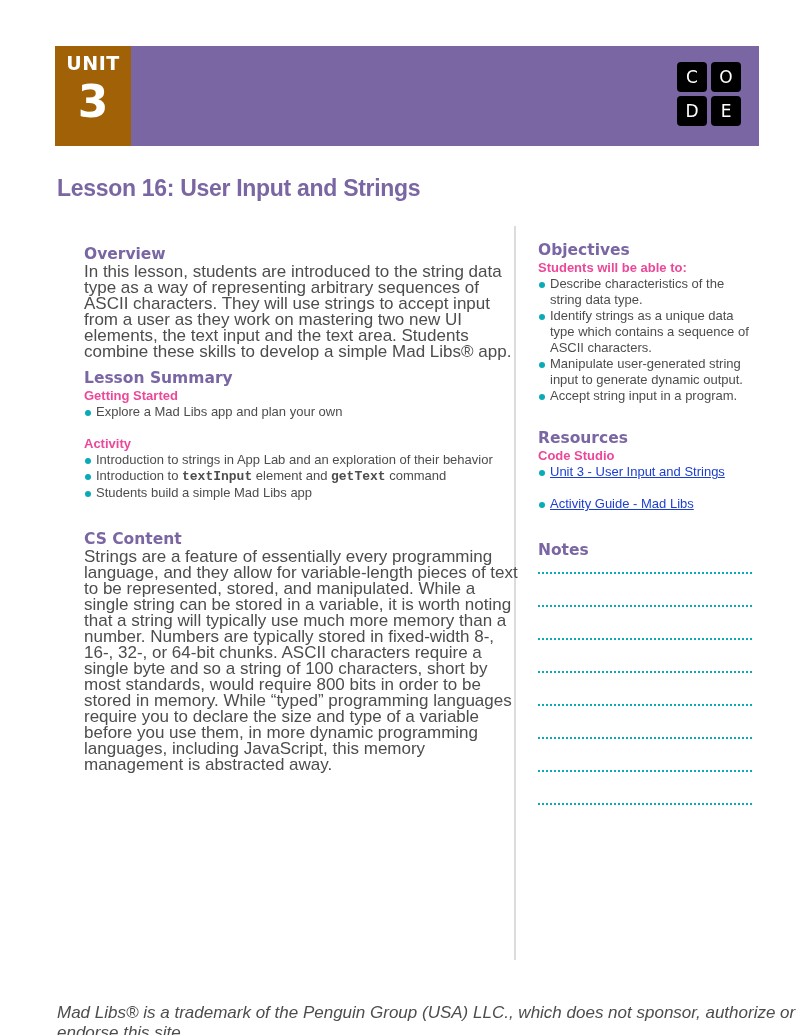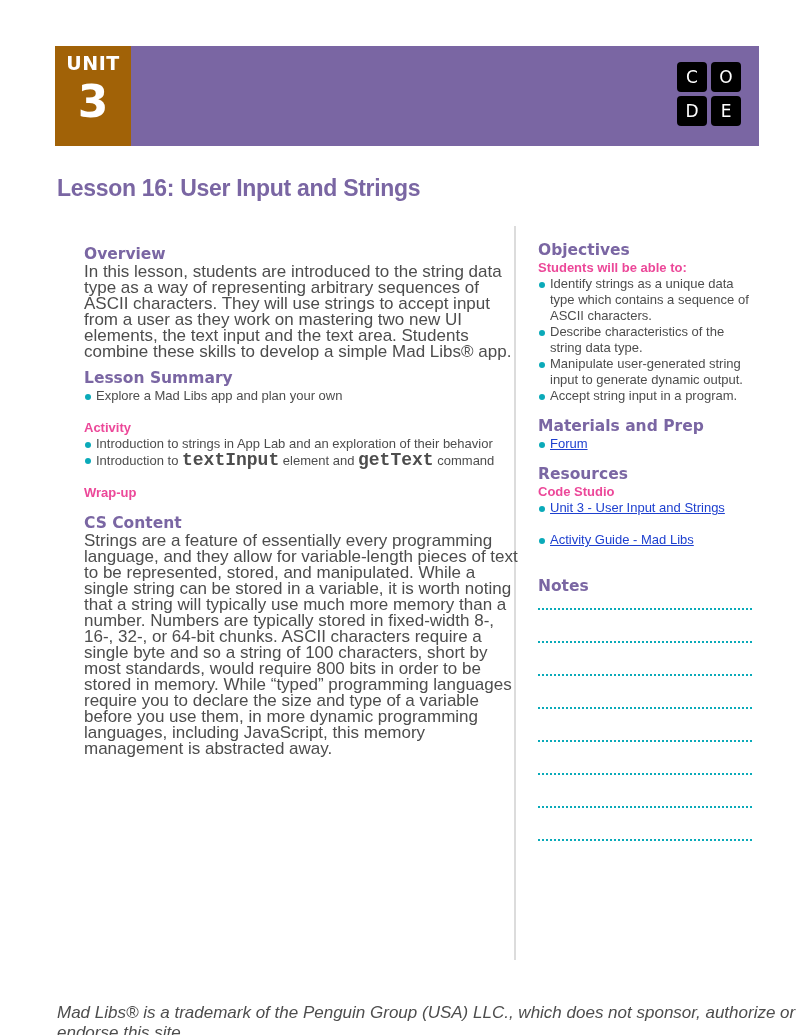--- a/index.html
+++ b/index.html
@@ -18,21 +18,21 @@
     .divider { position:absolute; left:514px; top:226px; width:2px; height:734px; background:#dcdcdc; }
     .col-left { position:absolute; left:57px; top:244px; width:440px;margin-left:27px; }
     .col-right { position:absolute; left:538px; top:240px; width:220px; }
     h2 { margin:0; font-family:"DejaVu Sans", sans-serif; font-weight:bold; font-size:15.5px; color:#7a66a3; line-height:20px; }
     h3 { margin:0; font-weight:bold; font-size:13px; color:#ec4899; line-height:16px; }
     p { margin:0; font-size:17px; line-height:16px; color:#4d4d4d; }
     ul { list-style:none; margin:0; padding:0; }
     li { position:relative; padding-left:12px; font-size:13px; line-height:16px; color:#4d4d4d; }
     li::before { content:""; position:absolute; left:1px; top:6px; width:6px; height:6px; border-radius:50%; background:#0aaab9; }
     a { color:#1d3fcf; text-decoration:underline; }
-    code { font-family:"Liberation Mono", monospace; font-weight:bold; font-size:18px; color:#4d4d4d; }
+    code { font-family:"Liberation Mono", monospace; font-weight:bold; font-size:13px; color:#4d4d4d; }
     .gap8 { height:8px; } .gap12 { height:12px; } .gap16 { height:16px; }
     .notes-line { height:31px; border-bottom:2px dotted #0aaab9; width:214px; }
     .footer { position:absolute; left:57px; top:1003px; font-style:italic; font-size:17px; color:#4d4d4d; }
   </style>
 </head>
 <body>
 
 <div class="banner">
   <div class="unit-box">
     <div class="unit-label">UNIT</div>
@@ -51,57 +51,52 @@
 <div class="divider"></div>
 
 <div class="col-left">
   <section>
     <h2>Overview</h2>
     <p>In this lesson, students are introduced to the string data type as a way of representing arbitrary sequences of ASCII characters. They will use strings to accept input from a user as they work on mastering two new UI elements, the text input and the text area. Students combine these skills to develop a simple Mad Libs® app.</p>
   </section>
   <div class="gap8"></div>
   <section>
     <h2>Lesson Summary</h2>
+    <h3>Getting Started</h3>
     <ul>
       <li>Explore a Mad Libs app and plan your own</li>
     </ul>
     <div class="gap16"></div>
     <h3>Activity</h3>
     <ul>
       <li>Introduction to strings in App Lab and an exploration of their behavior</li>
       <li><span>Introduction to </span><code>textInput</code><span> element and </span><code>getText</code><span> command</span></li>
+      <li>Students build a simple Mad Libs app</li>
     </ul>
     <div class="gap16"></div>
-    <h3>Wrap-up</h3>
   </section>
   <div class="gap12"></div>
   <section>
     <h2>CS Content</h2>
     <p>Strings are a feature of essentially every programming language, and they allow for variable-length pieces of text to be represented, stored, and manipulated. While a single string can be stored in a variable, it is worth noting that a string will typically use much more memory than a number. Numbers are typically stored in fixed-width 8-, 16-, 32-, or 64-bit chunks. ASCII characters require a single byte and so a string of 100 characters, short by most standards, would require 800 bits in order to be stored in memory. While “typed” programming languages require you to declare the size and type of a variable before you use them, in more dynamic programming languages, including JavaScript, this memory management is abstracted away.</p>
   </section>
 </div>
 
 <div class="col-right">
   <section>
     <h2>Objectives</h2>
     <h3>Students will be able to:</h3>
     <ul>
+      <li>Describe characteristics of the string data type.</li>
       <li>Identify strings as a unique data type which contains a sequence of ASCII characters.</li>
-      <li>Describe characteristics of the string data type.</li>
       <li>Manipulate user-generated string input to generate dynamic output.</li>
       <li>Accept string input in a program.</li>
     </ul>
   </section>
   <div class="gap12"></div>
-  <section>
-    <h2>Materials and Prep</h2>
-    <ul>
-      <li><a href="#">Forum</a></li>
-    </ul>
-  </section>
   <div class="gap12"></div>
   <section>
     <h2>Resources</h2>
     <h3>Code Studio</h3>
     <ul>
       <li><a href="#">Unit 3 - User Input and Strings</a></li>
     </ul>
     <div class="gap16"></div>
     <ul>
       <li><a href="#">Activity Guide - Mad Libs</a></li>

